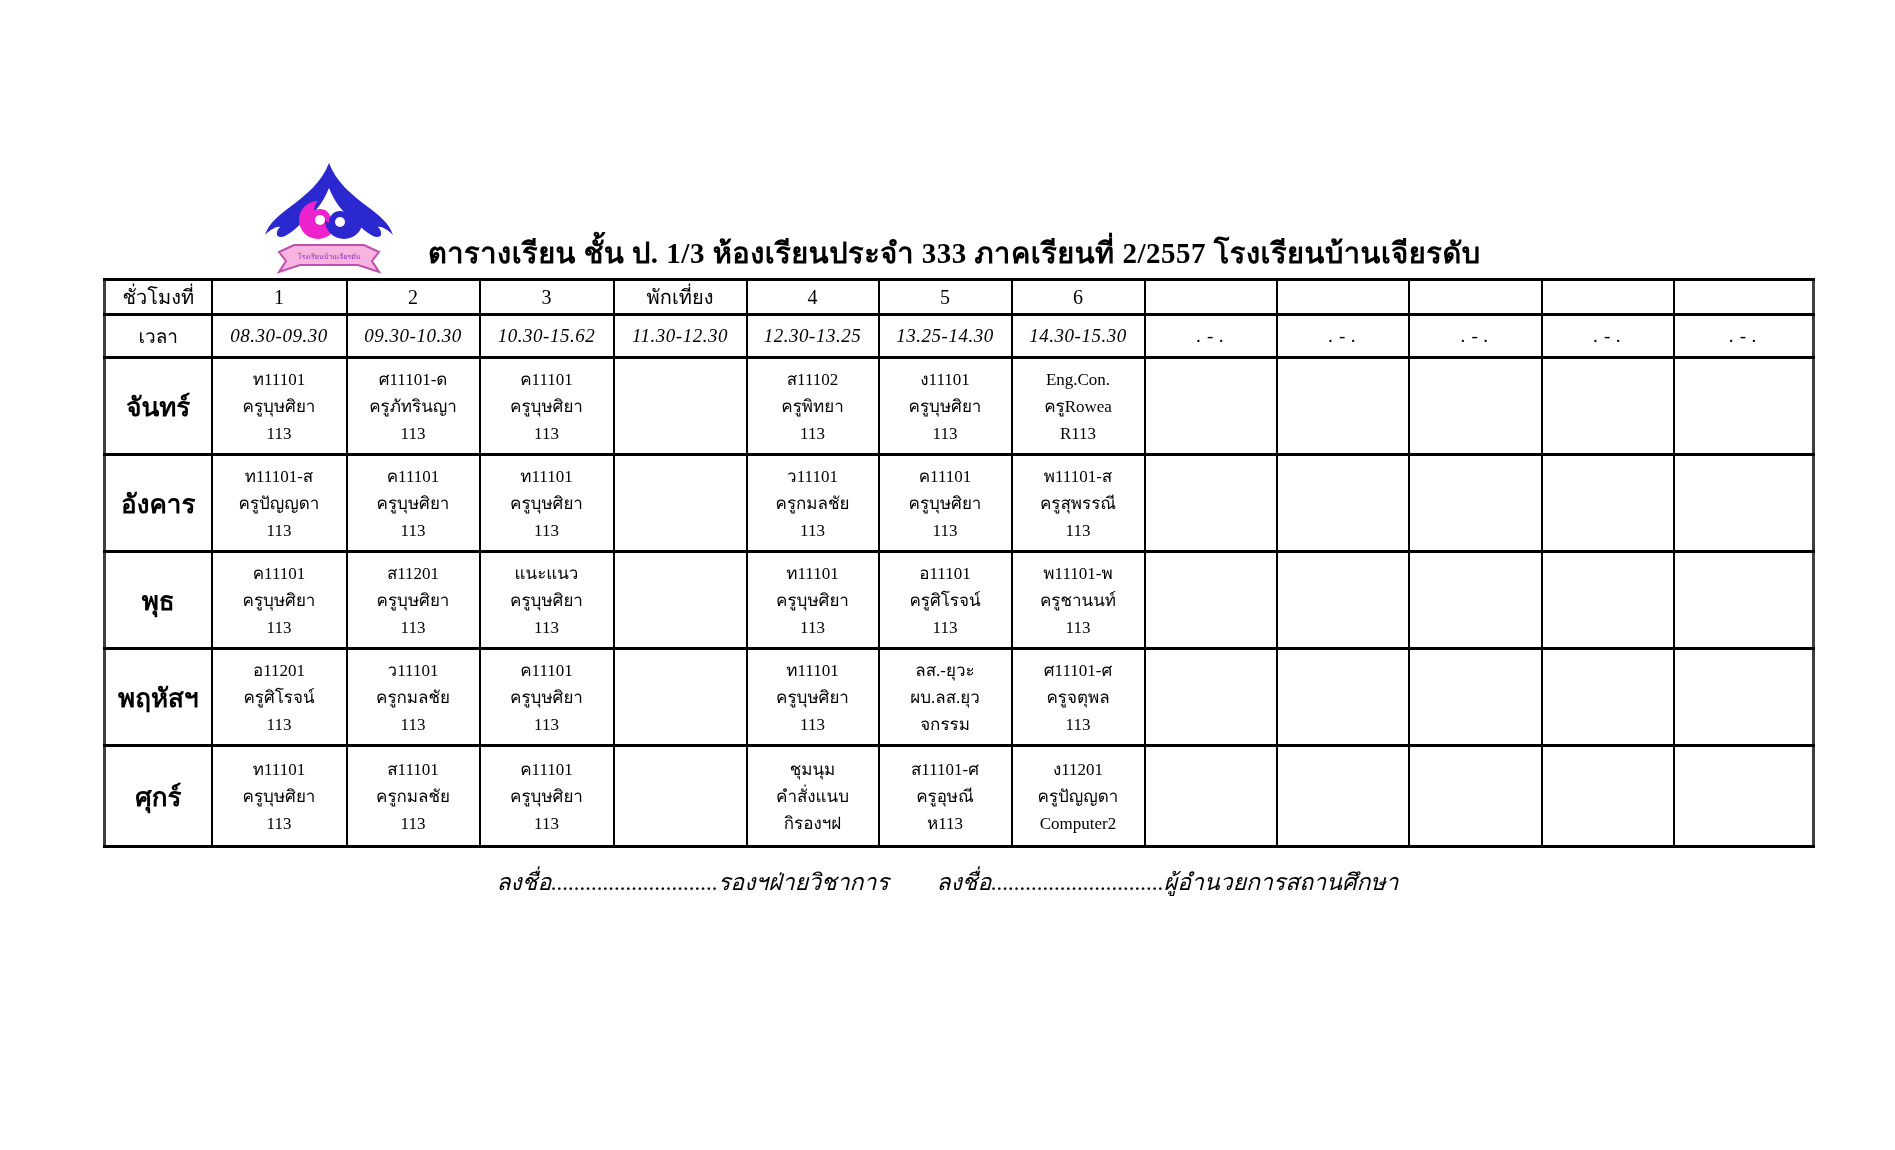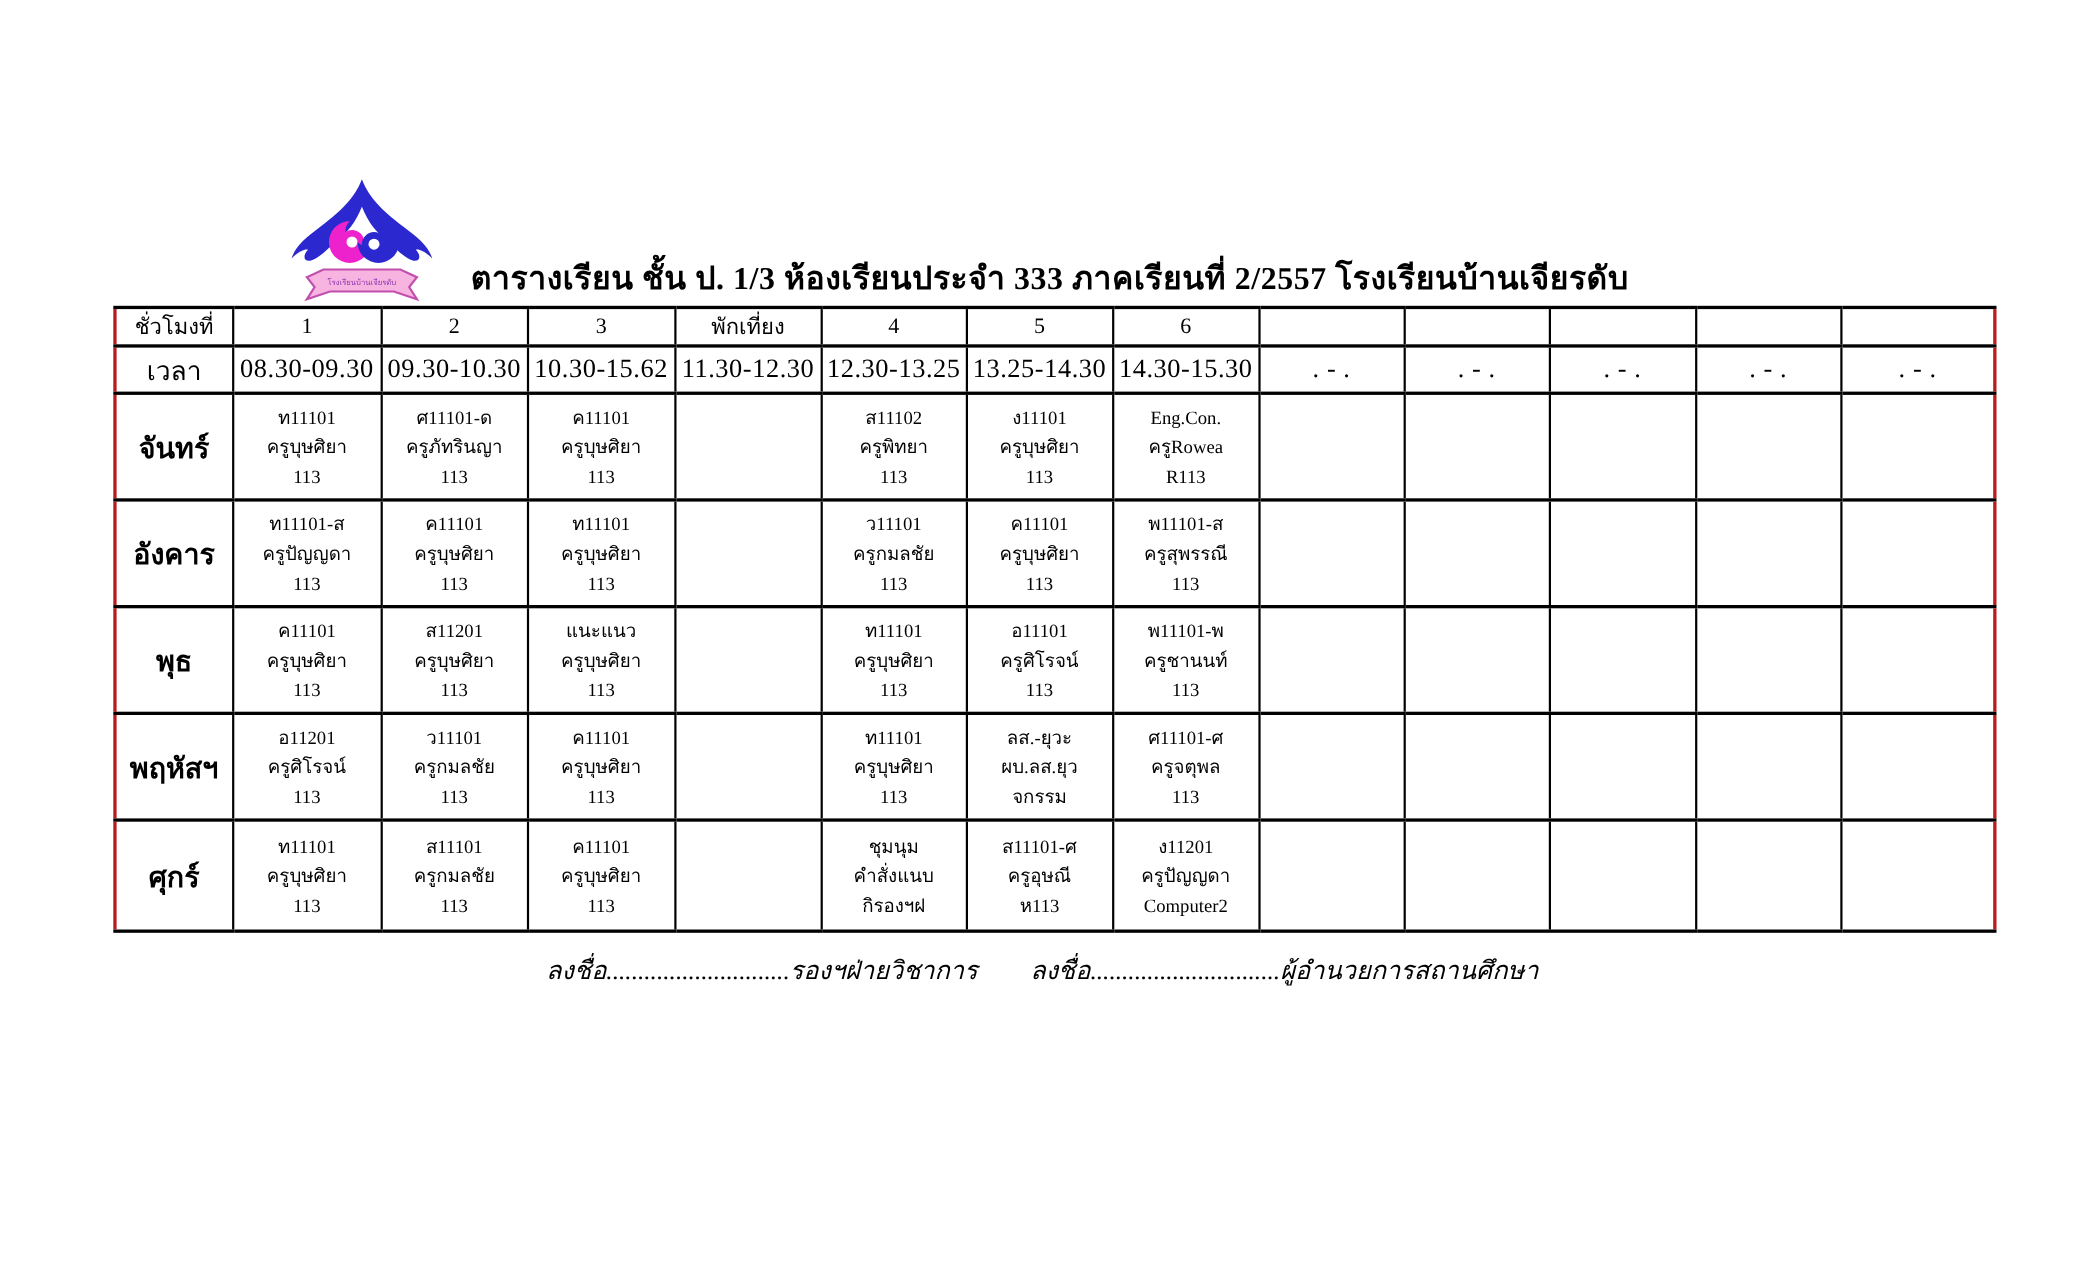--- a/index.html
+++ b/index.html
@@ -8,34 +8,34 @@
     font-family:"Liberation Serif","DejaVu Serif",serif;color:#000;
   }
   .logo{position:absolute;left:252px;top:160px;width:154px;height:124px;}
   .title{
     position:absolute;left:428px;top:230px;font-size:29px;font-weight:bold;
     white-space:nowrap;letter-spacing:0.5px;
   }
   table.timetable{
     position:absolute;left:103px;top:278px;width:1709px;
     border-collapse:collapse;table-layout:fixed;
-    border:3px solid #b91c1c;
+    border:3px solid #404040;
   }
   table.timetable td{
     border-left:2px solid #000;border-right:2px solid #000;
     border-top:3px solid #000;border-bottom:3px solid #000;
     text-align:center;vertical-align:middle;padding:0;overflow:hidden;
   }
   tr.period-row{height:33px;}
   tr.time-row{height:43px;}
   tr.day-row{height:97px;}
   tr.day-row:last-child{height:101px;}
   .corner-cell,.period-cell{font-size:20px;}
-  .time-label-cell,.time-cell{font-size:24px;}
-  .time-cell{letter-spacing:0.5px;}
+  .time-label-cell,.time-cell{font-size:19px;}
+  .time-cell{letter-spacing:0.5px;font-style:italic;}
   .day-cell{font-size:26px;font-weight:bold;}
   .subject-cell{font-size:17px;line-height:27px;}
   .subject-cell .line{white-space:nowrap;}
   .footer{
     position:absolute;top:864px;left:0;width:100%;text-align:center;
     font-size:23px;white-space:nowrap;font-style:italic;
   }
   .footer .sig-right{margin-left:42px;}
 </style>
 </head>

